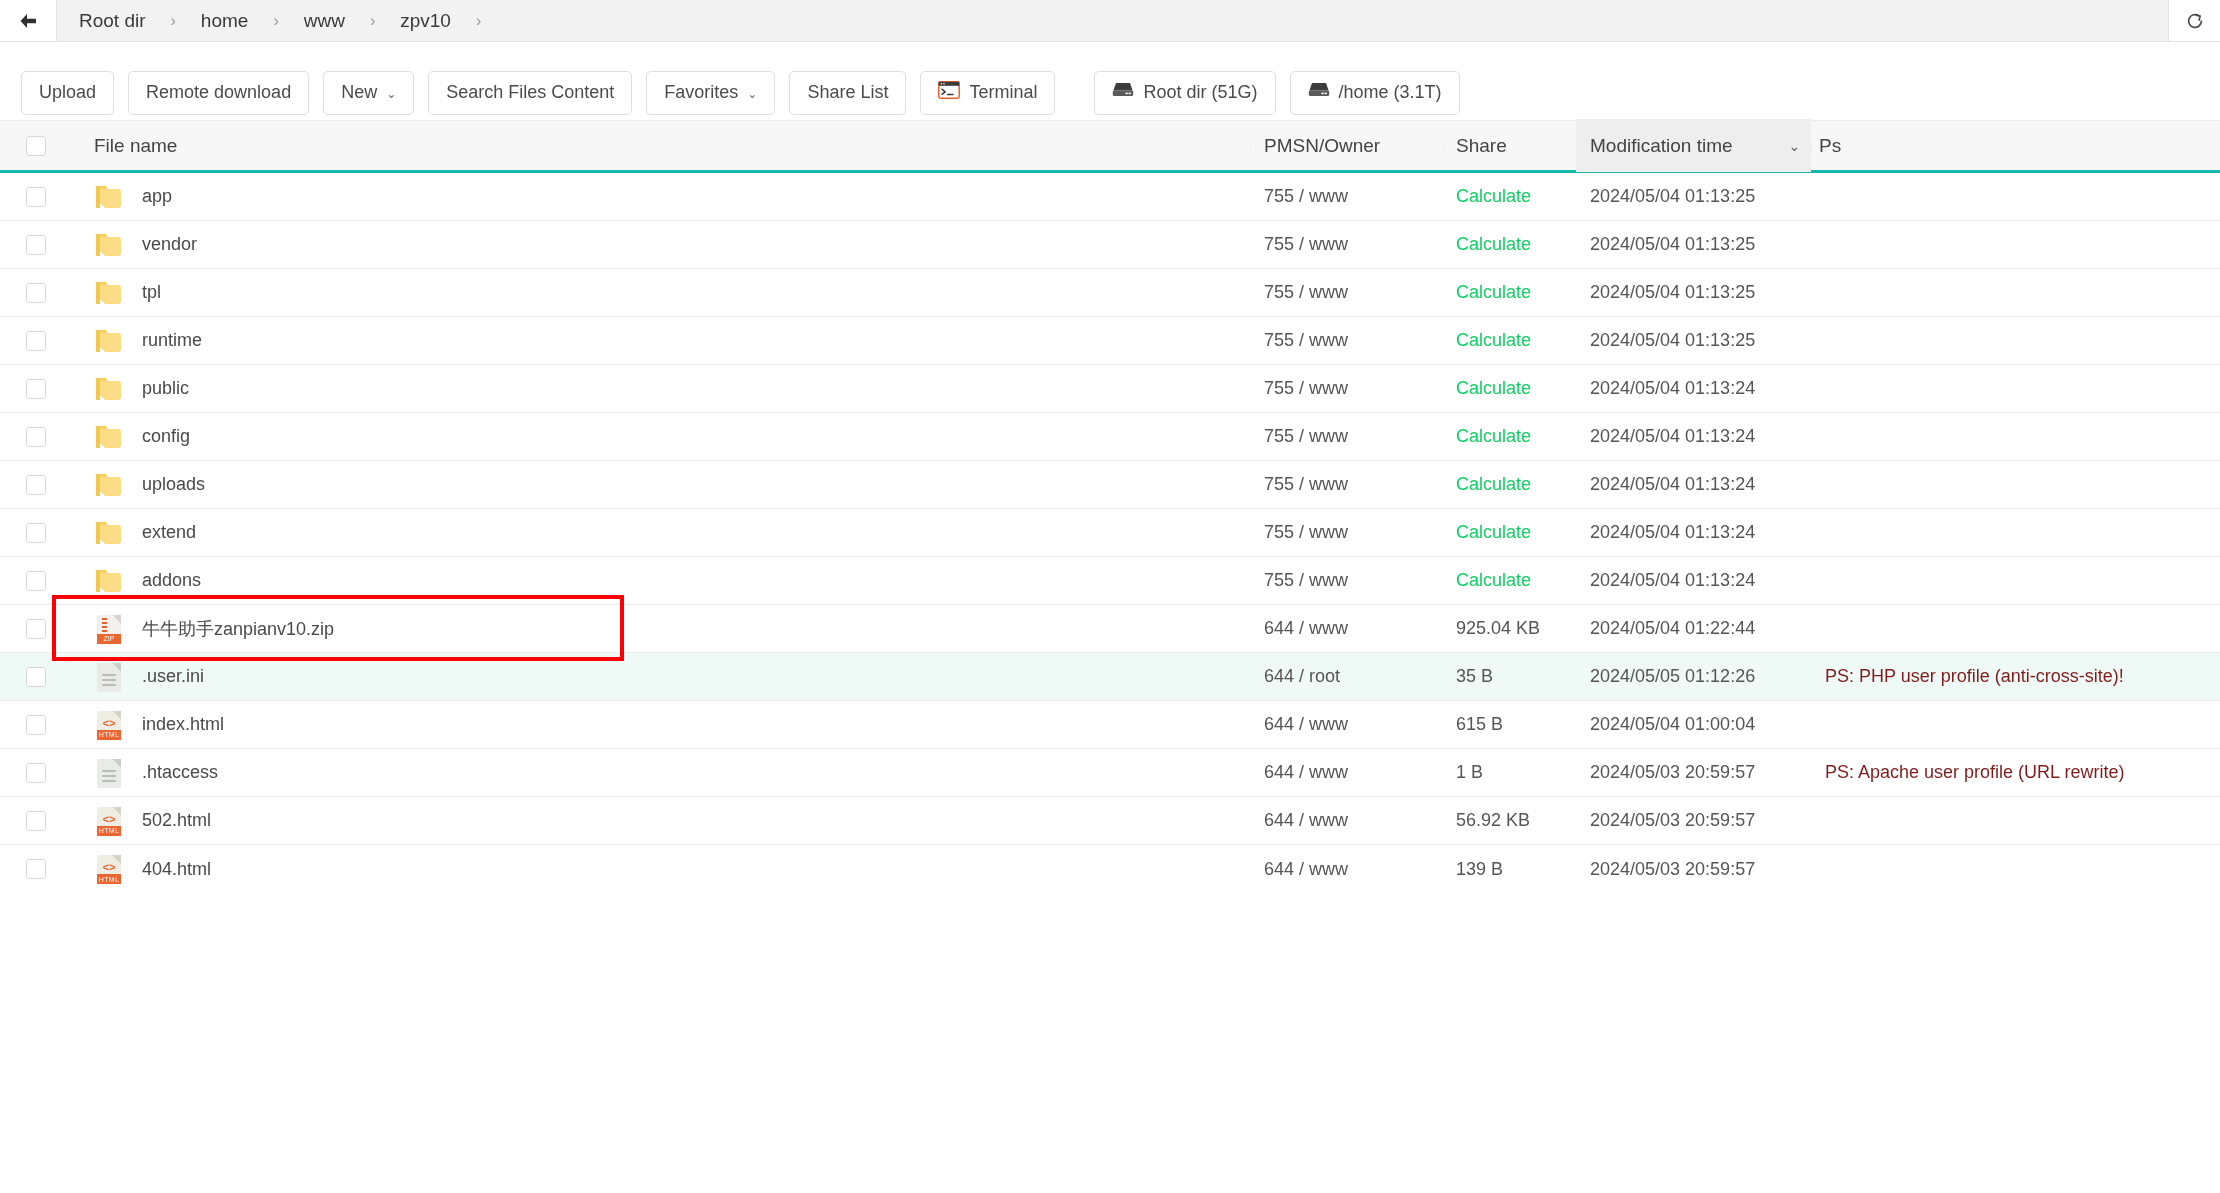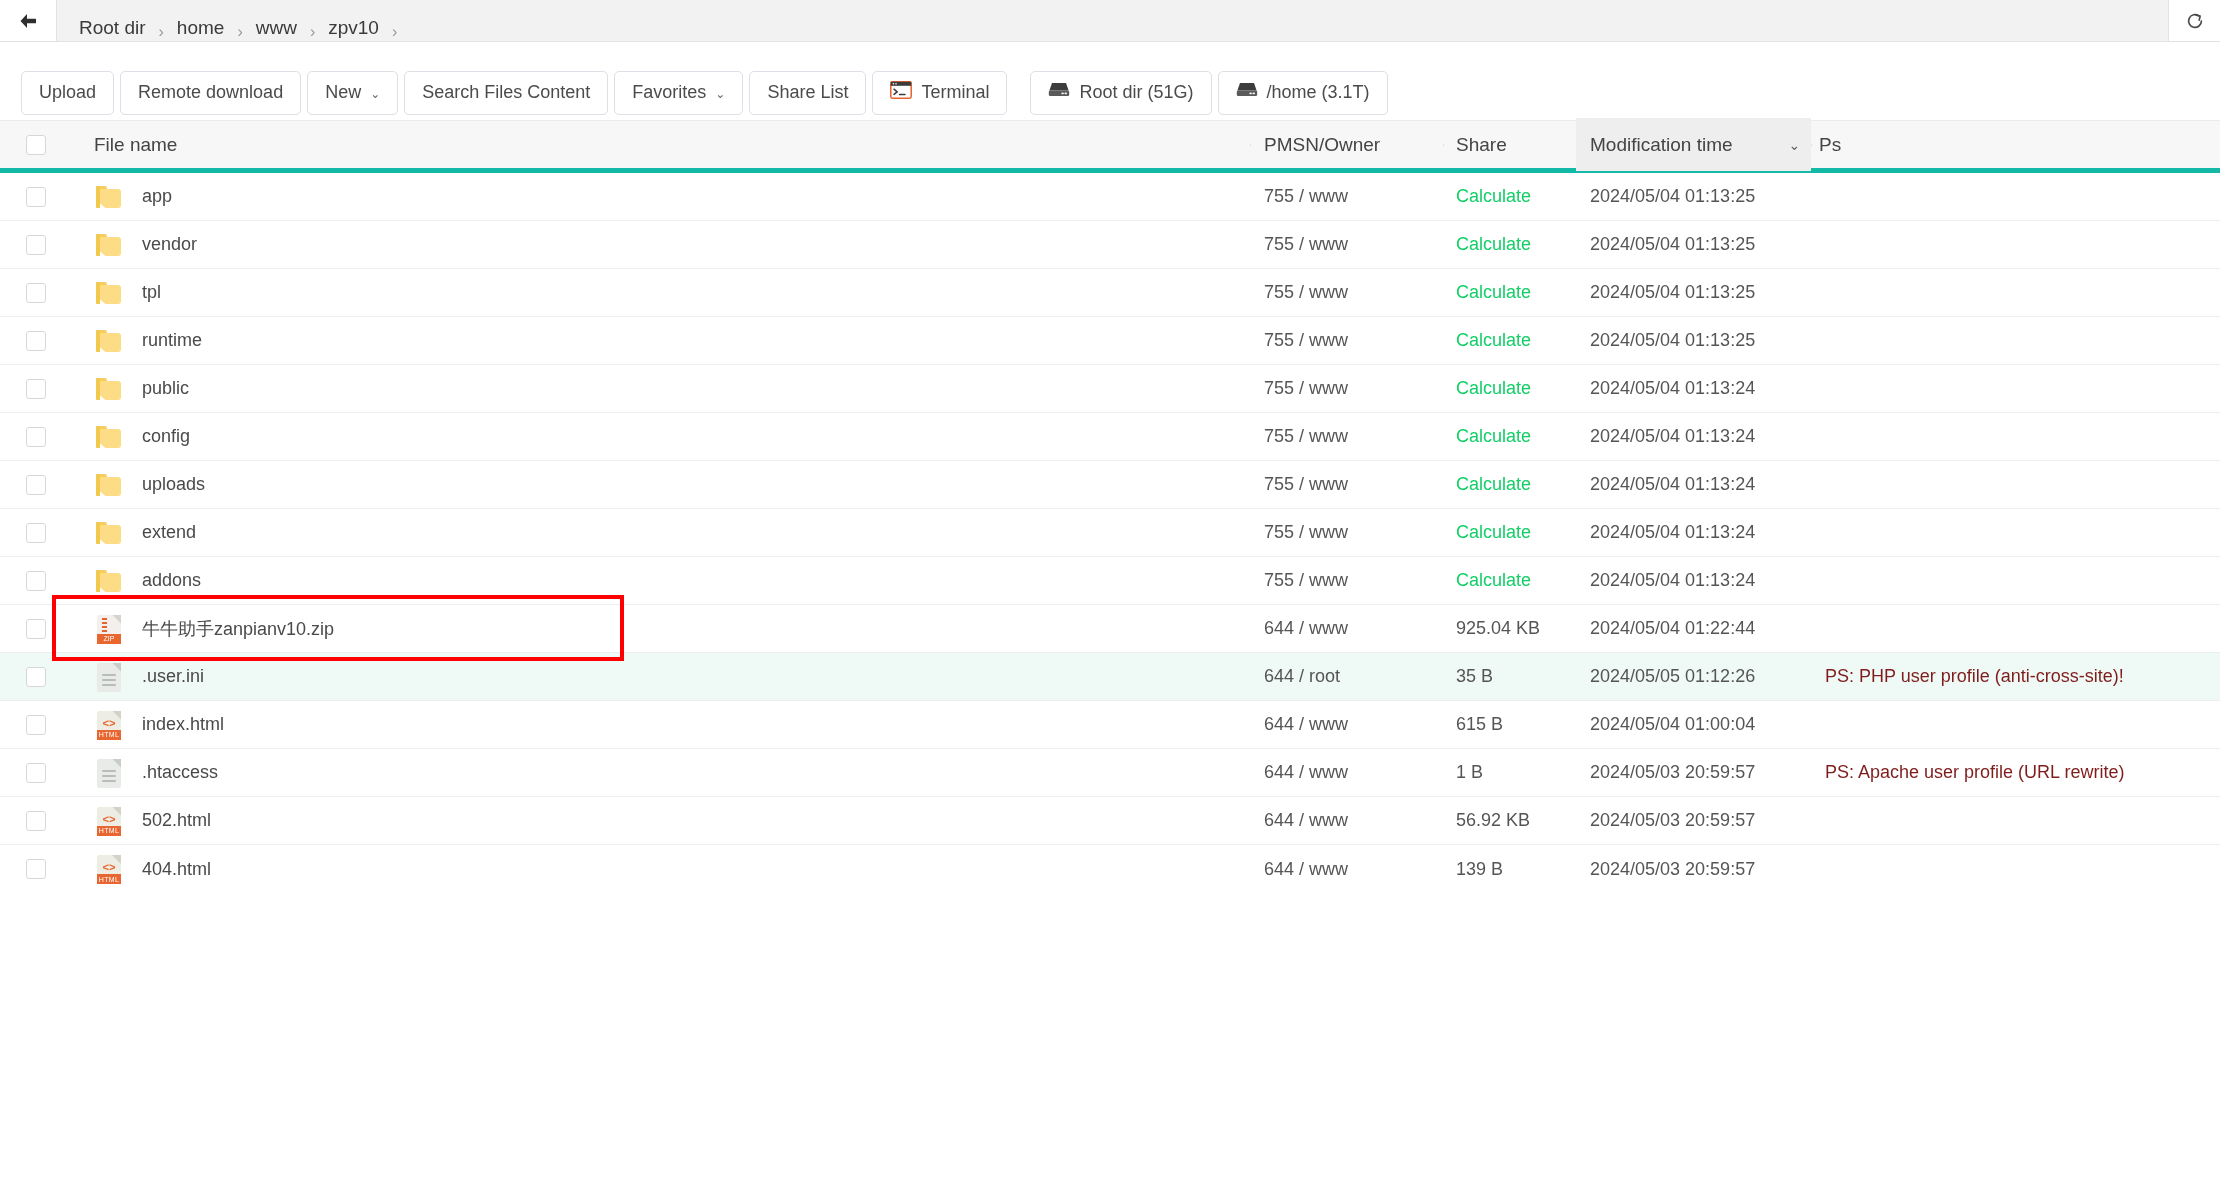--- a/index.html
+++ b/index.html
@@ -24,23 +24,23 @@
     min-width: 57px;
     background: #ffffff;
     border-right: 1px solid #e3e3e3;
     display: flex; align-items: center; justify-content: center;
     cursor: pointer;
   }
   #back-button svg { display: block; }
   #crumb-list {
     flex: 1;
     display: flex;
-    align-items: flex-end;
+    align-items: center;
     padding-left: 22px;
-    gap: 0px;
+    gap: 12px;
     font-size: 19px;
     color: #3a3a3a;
   }
   .crumb {
     cursor: pointer;
     white-space: nowrap;
     padding: 2px 0;
   }
   .crumb-sep {
     color: #9a9a9a;
@@ -54,21 +54,21 @@
     border-left: 1px solid #e3e3e3;
     display: flex; align-items: center; justify-content: center;
     cursor: pointer;
   }
 
   
   #toolbar {
     display: flex;
     align-items: center;
     padding: 23px 0 0 21px;
-    gap: 6px;
+    gap: 14px;
     height: 78px;
   }
   .tbtn {
     height: 44px;
     border: 1px solid #dcdfe6;
     border-radius: 5px;
     background: #ffffff;
     color: #4b4b4b;
     font-size: 18px;
     font-family: "Liberation Sans", sans-serif;
@@ -95,21 +95,21 @@
     height: 48px;
     border-bottom: 1px solid #ededed;
     font-size: 18px;
     color: #555555;
     position: relative;
   }
   #table-head {
     height: 53px;
     background: #f7f7f7;
     border-top: 1px solid #ebebeb;
-    border-bottom: 5px solid #14b8a6;
+    border-bottom: 3px solid #14b8a6;
     color: #444444;
     font-size: 19px;
     align-items: center;
   }
   .row.selected { background: #effaf6; }
   .row.partial { border-bottom: none; }
 
   .c-check { width: 72px; min-width: 72px; display: flex; justify-content: center; align-items: center; }
   .c-name  { width: 1183px; min-width: 1183px; display: flex; align-items: center; padding-left: 22px; }
   .c-perm  { width: 193px; min-width: 193px; padding-left: 9px; }

